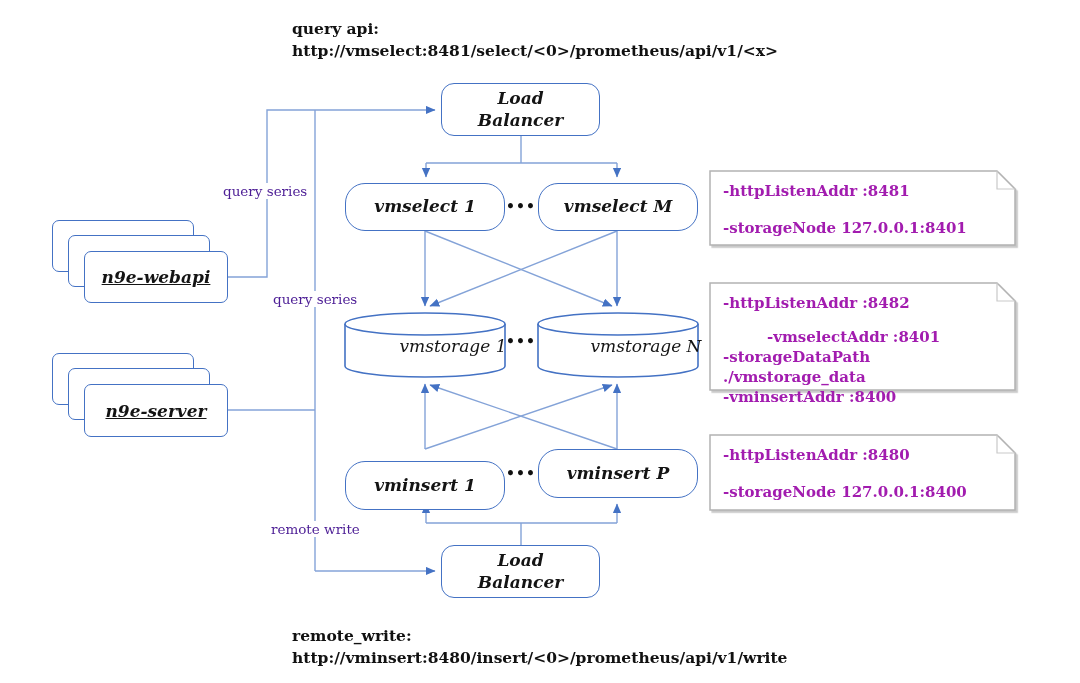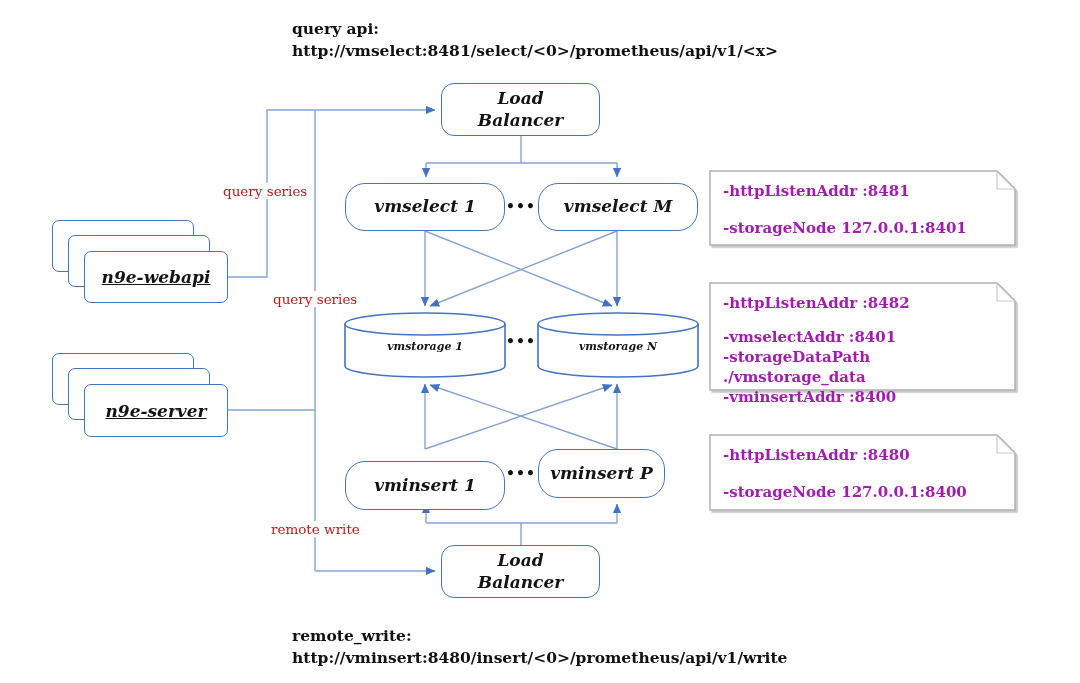--- a/index.html
+++ b/index.html
@@ -14,34 +14,34 @@
   .lb{border-radius:13px;}
 
   
   .stackbox{position:absolute;box-sizing:border-box;background:#ffffff;border:1.6px solid #4472c4;
             border-radius:7px;text-decoration:underline;}
   .stacklabel{display:flex;align-items:center;justify-content:center;width:100%;height:100%;
               font-weight:bold;font-style:italic;font-size:17px;}
 
   
   .cyl-label{position:absolute;display:flex;align-items:center;justify-content:center;
-             font-weight:bold;font-style:italic;font-size:11px;}
+             font-weight:normal;font-style:italic;font-size:17px;margin-left:28px;}
 
   
   .dots{position:absolute;font-weight:bold;font-size:14px;letter-spacing:1px;color:#111;}
 
   
   .anno{position:absolute;font-weight:bold;font-size:15.5px;line-height:1.45;color:#111;}
-  .edge-label{position:absolute;font-size:13.5px;color:#b91c1c;background:#ffffff;padding:0 3px;}
+  .edge-label{position:absolute;font-size:13.5px;color:#4c1d95;background:#ffffff;padding:0 3px;}
 
   
   .note-text{position:absolute;box-sizing:border-box;font-weight:bold;font-size:15px;color:#a21caf;
              padding:10px 0 0 13px;line-height:20px;}
   .note-gap{margin-top:17px;}
-  .note-gap-sm{margin-top:14px;}
+  .note-gap-sm{margin-top:14px;margin-left:44px;}
 </style>
 </head>
 <body>
 
 <div class="stage">
 
   <svg class="layer" width="1080" height="683" viewBox="0 0 1080 683">
     <defs>
       <marker id="arr" markerWidth="9" markerHeight="8" refX="6.6" refY="3" orient="auto">
         <path d="M0,0 L7,3 L0,6 Z" fill="#4472c4"></path>
@@ -117,21 +117,21 @@
 
   <div class="node" style="left:345px;top:183px;width:160px;height:48px;">vmselect 1</div>
   <div class="node" style="left:538px;top:183px;width:160px;height:48px;">vmselect M</div>
   <div class="dots" style="left:506px;top:198px;">•••</div>
 
   <div class="cyl-label" style="left:345px;top:334px;width:160px;height:24px;">vmstorage 1</div>
   <div class="cyl-label" style="left:538px;top:334px;width:160px;height:24px;">vmstorage N</div>
   <div class="dots" style="left:506px;top:333px;">•••</div>
 
   <div class="node" style="left:345px;top:461px;width:160px;height:49px;">vminsert 1</div>
-  <div class="node" style="left:538px;top:449px;width:127px;height:49px;">vminsert P</div>
+  <div class="node" style="left:538px;top:449px;width:160px;height:49px;">vminsert P</div>
   <div class="dots" style="left:506px;top:465px;">•••</div>
 
   <div>
     <div class="stackbox" style="left:52px;top:220px;width:142px;height:52px;"></div>
     <div class="stackbox" style="left:68px;top:235px;width:142px;height:52px;"></div>
     <div class="stackbox" style="left:84px;top:251px;width:144px;height:52px;">
       <div class="stacklabel">n9e-webapi</div>
     </div>
   </div>
 

